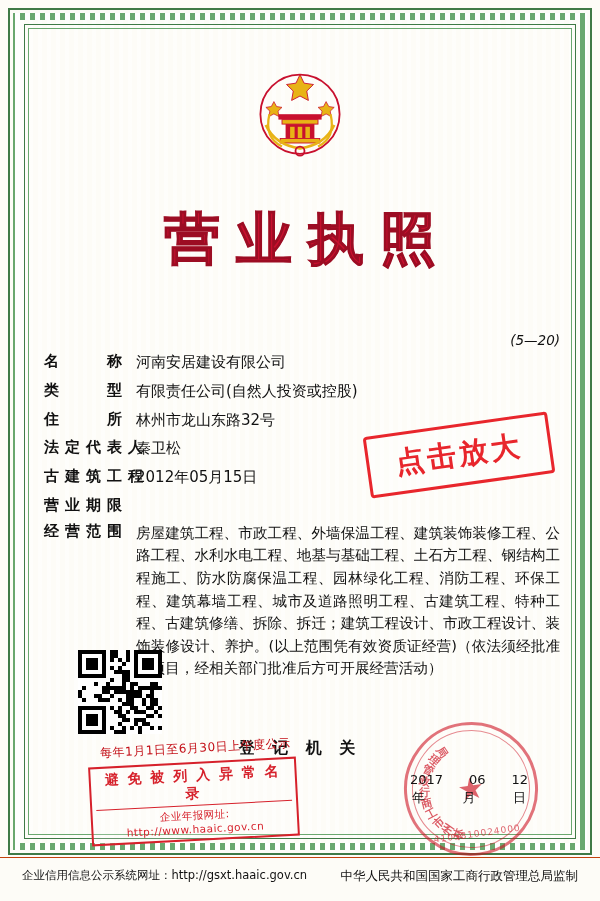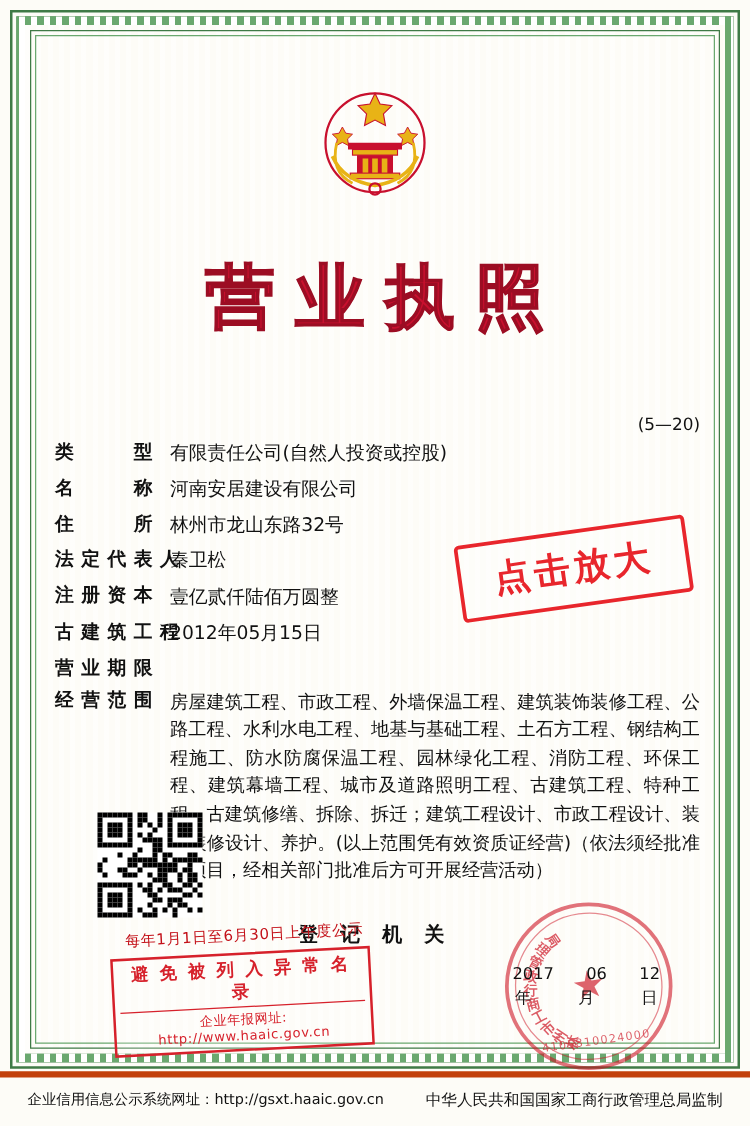--- a/index.html
+++ b/index.html
@@ -111,20 +111,21 @@
     color: #111;
     letter-spacing: 0.2px;
     font-family: "DejaVu Sans", "Liberation Sans", sans-serif;
   }
   .page-no {
     position: absolute;
     right: 40px;
     top: 332px;
     font-size: 13.5px;
     color: #111;
+    font-style: italic;
   }
 
   .fields {
     position: absolute;
     left: 44px;
     top: 352px;
     right: 40px;
   }
   .field-row {
     display: flex;
@@ -310,21 +311,21 @@
     transform: rotate(-3deg);
     letter-spacing: 0.5px;
     white-space: nowrap;
   }
 
   .footer {
     position: absolute;
     left: 0; right: 0;
     bottom: 10px;
     height: 34px;
-    border-top: 5px solid #c2410c;
+    border-top: 1px solid #c2410c;
     padding-top: 4px;
     box-sizing: border-box;
   }
   .footer .fl {
     position: absolute;
     left: 22px; top: 10px;
     font-size: 11.5px;
     color: #111;
   }
   .footer .fr {
@@ -363,38 +364,34 @@
       <circle cx="60" cy="99" r="5" fill="none" stroke="#c8102e" stroke-width="2"></circle>
     </svg>
   </div>
 
   <div class="title">营业执照</div>
 
   <div class="page-no">(5—20)</div>
 
   <div class="fields">
     <div class="field-row">
+      <div class="field-label">名　　称</div>
+      <div class="field-value">河南安居建设有限公司</div>
+    </div>
+    <div class="field-row">
       <div class="field-label">类　　型</div>
       <div class="field-value">有限责任公司(自然人投资或控股)</div>
-    </div>
-    <div class="field-row">
-      <div class="field-label">名　　称</div>
-      <div class="field-value">河南安居建设有限公司</div>
     </div>
     <div class="field-row">
       <div class="field-label">住　　所</div>
       <div class="field-value">林州市龙山东路32号</div>
     </div>
     <div class="field-row">
       <div class="field-label spread3">法定代表人</div>
       <div class="field-value">秦卫松</div>
-    </div>
-    <div class="field-row">
-      <div class="field-label">注册资本</div>
-      <div class="field-value">壹亿贰仟陆佰万圆整</div>
     </div>
     <div class="field-row">
       <div class="field-label">古建筑工程</div>
       <div class="field-value">2012年05月15日</div>
     </div>
     <div class="field-row">
       <div class="field-label">营业期限</div>
     </div>
     <div class="field-row">
       <div class="field-label">经营范围</div>

